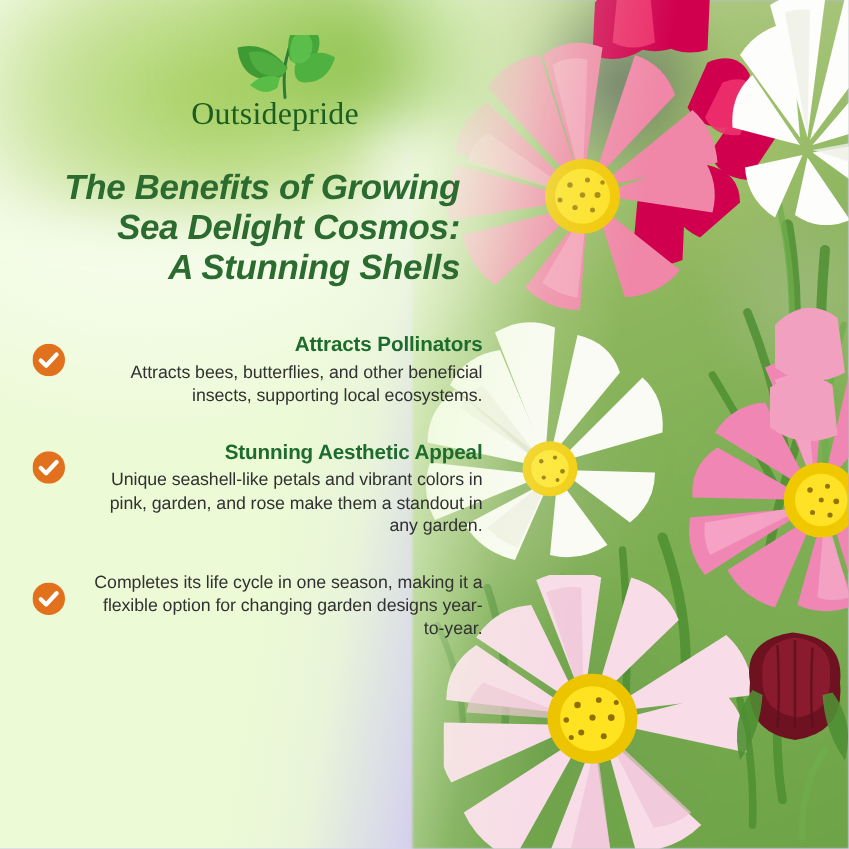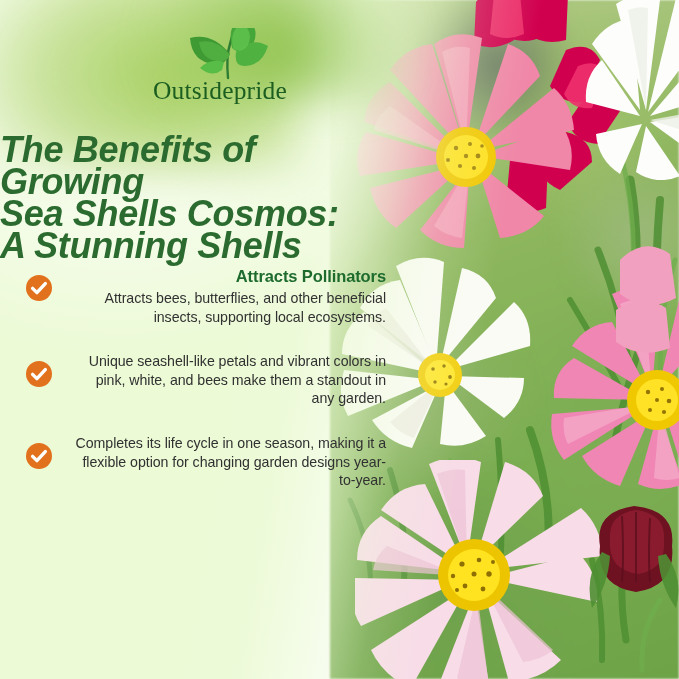--- a/index.html
+++ b/index.html
@@ -3,21 +3,21 @@
 <meta charset="utf-8">
 <style>
   html,body{margin:0;padding:0;}
   body{
     width:679px;height:679px;overflow:hidden;
     font-family:"Liberation Sans",sans-serif;
     background:#eaf8d8;
   }
   #poster{
     position:relative;width:679px;height:679px;overflow:hidden;
-    background:#ffffff;
+    background:#c4b5fd;
   }
 
   
   .photo{position:absolute;inset:0;overflow:hidden;}
   .photo .layer{position:absolute;}
 
   
   .bg-foliage{
     left:330px;top:0;width:349px;height:679px;
     background:
@@ -73,22 +73,22 @@
     position:absolute;left:0;top:46px;width:160px;
     font-family:"Liberation Serif",serif;
     font-size:25.5px;font-weight:400;color:#1b5e20;letter-spacing:0.2px;
     text-align:center;white-space:nowrap;
   }
 
   .headline{
     position:absolute;left:0px;top:134px;width:368px;
     font-family:"Liberation Sans",sans-serif;
     font-style:italic;font-weight:700;
-    font-size:36px;line-height:32px;letter-spacing:-0.3px;
-    color:#2b6b2f;text-align:left;
+    font-size:28px;line-height:32px;letter-spacing:-0.3px;
+    color:#2b6b2f;text-align:right;
   }
   .headline .l{display:block;}
 
   .benefits{position:absolute;left:26px;top:266px;width:360px;}
   .benefit{position:relative;margin-bottom:26px;padding-left:49px;}
   .check{
     position:absolute;left:0;top:9px;width:26px;height:26px;
   }
   .b-title{
     font-size:16.5px;font-weight:700;color:#1e6b2e;
@@ -325,41 +325,42 @@
         <path d="M52 24 q16 -16 32 -6 q-6 20 -24 20 q-10 0 -8 -14z" fill="#4fb140"></path>
         <path d="M40 34 q-14 -4 -24 6 q12 10 22 2z" fill="#58bd47"></path>
         <path d="M49 21 q-4 -18 9 -26 q12 9 6 22 q-6 9 -15 4z" fill="#63c550" opacity="0.75"></path>
         <path d="M46 27 q-14 -17 -31 -13 q3 18 19 19 q9 1 12 -6z" fill="#5cbd4a" opacity="0.6"></path>
       </svg>
       <div class="logo-text">Outsidepride</div>
     </div>
 
     <div class="headline">
       <span class="l">The Benefits of Growing</span>
-      <span class="l">Sea Shells Cosmos:</span>
+      <span class="l">Sea Delight Cosmos:</span>
       <span class="l">A Stunning Shells</span>
     </div>
 
     <div class="benefits">
 
       <div class="benefit">
         <svg class="check" viewBox="0 0 26 26">
           <circle cx="13" cy="13" r="13" fill="#E2711D"></circle>
           <path d="M6.6 13.4 l4.3 4.2 l8.4 -9.0" stroke="#ffffff" stroke-width="3.4" fill="none" stroke-linecap="round" stroke-linejoin="round"></path>
         </svg>
         <div class="b-title">Attracts Pollinators</div>
         <div class="b-body">Attracts bees, butterflies, and other beneficial insects, supporting local ecosystems.</div>
       </div>
 
       <div class="benefit">
         <svg class="check" viewBox="0 0 26 26">
           <circle cx="13" cy="13" r="13" fill="#E2711D"></circle>
           <path d="M6.6 13.4 l4.3 4.2 l8.4 -9.0" stroke="#ffffff" stroke-width="3.4" fill="none" stroke-linecap="round" stroke-linejoin="round"></path>
         </svg>
-        <div class="b-body">Unique seashell-like petals and vibrant colors in pink, white, and bees make them a standout in any garden.</div>
+        <div class="b-title">Stunning Aesthetic Appeal</div>
+        <div class="b-body">Unique seashell-like petals and vibrant colors in pink, garden, and rose make them a standout in any garden.</div>
       </div>
 
       <div class="benefit">
         <svg class="check" viewBox="0 0 26 26">
           <circle cx="13" cy="13" r="13" fill="#E2711D"></circle>
           <path d="M6.6 13.4 l4.3 4.2 l8.4 -9.0" stroke="#ffffff" stroke-width="3.4" fill="none" stroke-linecap="round" stroke-linejoin="round"></path>
         </svg>
         <div class="b-body">Completes its life cycle in one season, making it a flexible option for changing garden designs year-to-year.</div>
       </div>
 

